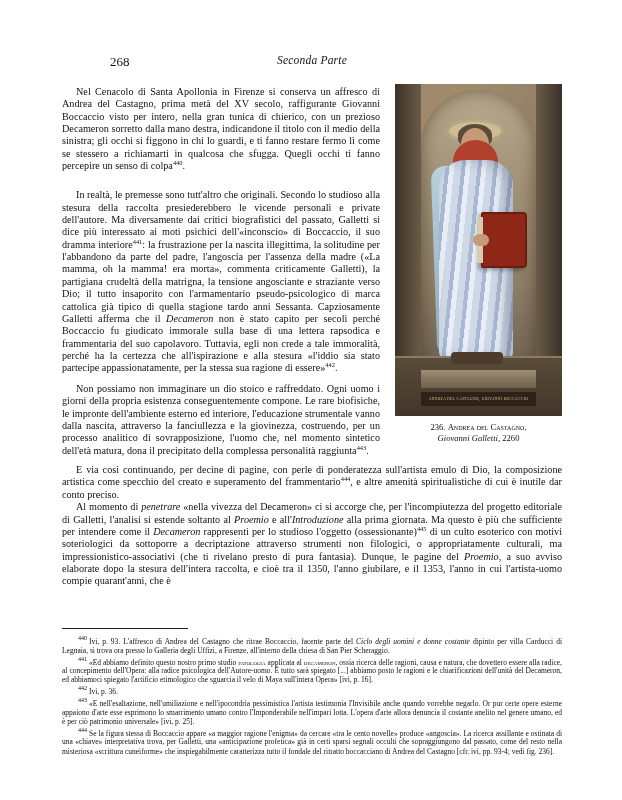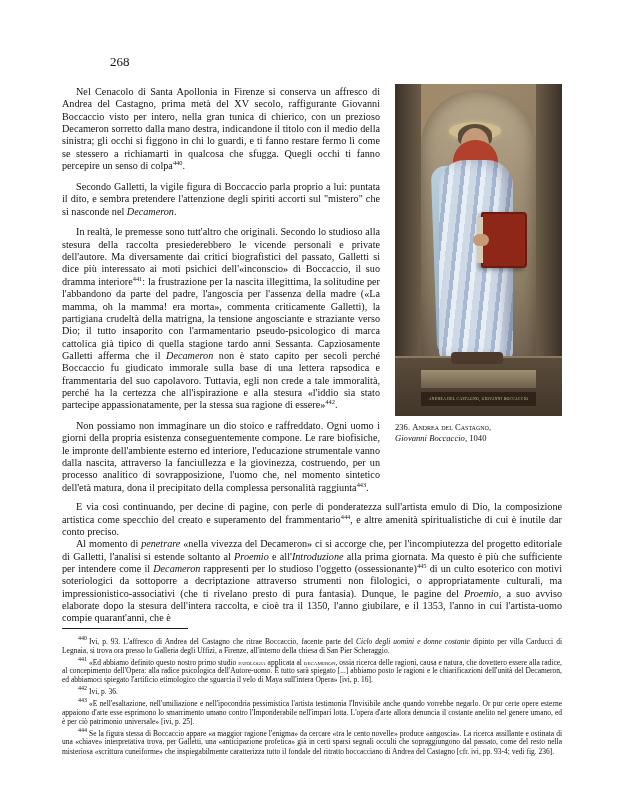--- a/index.html
+++ b/index.html
@@ -208,21 +208,21 @@
     text-align: center;
     line-height: 14px;
     overflow: hidden;
     white-space: nowrap;
     font-family: "Liberation Serif", serif;
   }
   .figure .caption {
     margin-top: 6px;
     font-size: 8.6px;
     line-height: 10.6px;
-    text-align: left;
+    text-align: center;
   }
   .figure .caption .num { font-variant: small-caps; }
   .figure .caption .it { font-style: italic; }
 
   
   .notes {
     position: absolute;
     left: 62px;
     top: 628px;
     width: 500px;
@@ -254,20 +254,21 @@
   }
   .it { font-style: italic; }
   .sc { font-variant: small-caps; }
 </style>
 </head>
 <body>
 
 <div class="page">
 
   <div class="runhead">
+    <div class="title">Seconda Parte</div>
     <div class="folio">268</div>
   </div>
 
   <div class="figure">
     <div class="plate">
       <div class="bg"></div>
       <div class="wallL"></div>
       <div class="wallR"></div>
       <div class="niche"></div>
       <div class="halo"></div>
@@ -279,29 +280,28 @@
       <div class="book"></div>
       <div class="hand"></div>
       <div class="floor"></div>
       <div class="feet"></div>
       <div class="plinth"></div>
       <div class="caption-strip">ANDREA DEL CASTAGNO, GIOVANNI BOCCACCIO</div>
     </div>
     <div class="caption">
       <span class="num">236.</span>
       <span class="sc">Andrea del Castagno,</span><br>
-      <span class="it">Giovanni Boccaccio,</span>
-      <span>1040</span>
+      <span class="it">Giovanni Galletti,</span>
+      <span>2260</span>
     </div>
   </div>
 
   <div class="col">
     <p class="body wrapzone">Nel Cenacolo di Santa Apollonia in Firenze si conserva un affresco di Andrea del Castagno, prima metà del XV secolo, raffigurante Giovanni Boccaccio visto per intero, nella gran tunica di chierico, con un prezioso Decameron sorretto dalla mano destra, indicandone il titolo con il medio della sinistra; gli occhi si figgono in chi lo guardi, e ti fanno restare fermo lì come se stessero a richiamarti in qualcosa che sfugga. Quegli occhi ti fanno percepire un senso di colpa<sup class="fn">440</sup>.</p>
     <div class="gap"></div>
-    <p class="body wrapzone">Secondo Galletti, la vigile figura di Boccaccio parla proprio a lui: puntata il dito, e sembra pretendere l'attenzione degli spiriti accorti sul "mistero" che si nasconde nel <span class="it">Decameron</span>.</p>
     <div class="gap"></div>
     <p class="body wrapzone">In realtà, le premesse sono tutt'altro che originali. Secondo lo studioso alla stesura della raccolta presiederebbero le vicende personali e private dell'autore. Ma diversamente dai critici biografistici del passato, Galletti si dice più interessato ai moti psichici dell'«inconscio» di Boccaccio, il suo dramma interiore<sup class="fn">441</sup>: la frustrazione per la nascita illegittima, la solitudine per l'abbandono da parte del padre, l'angoscia per l'assenza della madre («La mamma, oh la mamma! era morta», commenta criticamente Galletti), la partigiana crudeltà della matrigna, la tensione angosciante e straziante verso Dio; il tutto insaporito con l'armamentario pseudo-psicologico di marca cattolica già tipico di quella stagione tardo anni Sessanta. Capziosamente Galletti afferma che il <span class="it">Decameron</span> non è stato capito per secoli perché Boccaccio fu giudicato immorale sulla base di una lettera rapsodica e frammentaria del suo capolavoro. Tuttavia, egli non crede a tale immoralità, perché ha la certezza che all'ispirazione e alla stesura «l'iddio sia stato partecipe appassionatamente, per la stessa sua ragione di essere»<sup class="fn">442</sup>.</p>
     <div class="gap"></div>
     <p class="body wrapzone">Non possiamo non immaginare un dio stoico e raffreddato. Ogni uomo i giorni della propria esistenza conseguentemente compone. Le rare biofisiche, le impronte dell'ambiente esterno ed interiore, l'educazione strumentale vanno dalla nascita, attraverso la fanciullezza e la giovinezza, costruendo, per un processo analitico di sovrapposizione, l'uomo che, nel momento sintetico dell'età matura, dona il precipitato della complessa personalità raggiunta<sup class="fn">443</sup>.</p>
     <div class="gap-sm"></div>
     <p class="body">E via così continuando, per decine di pagine, con perle di ponderatezza sull'artista emulo di Dio, la composizione artistica come specchio del creato e superamento del frammentario<sup class="fn">444</sup>, e altre amenità spiritualistiche di cui è inutile dar conto preciso.</p>
     <p class="body">Al momento di <span class="it">penetrare</span> «nella vivezza del Decameron» ci si accorge che, per l'incompiutezza del progetto editoriale di Galletti, l'analisi si estende soltanto al <span class="it">Proemio</span> e all'<span class="it">Introduzione</span> alla prima giornata. Ma questo è più che sufficiente per intendere come il <span class="it">Decameron</span> rappresenti per lo studioso l'oggetto (ossessionante)<sup class="fn">445</sup> di un culto esoterico con motivi soteriologici da sottoporre a decriptazione attraverso strumenti non filologici, o appropriatamente culturali, ma impressionistico-associativi (che ti rivelano presto di pura fantasia). Dunque, le pagine del <span class="it">Proemio</span>, a suo avviso elaborate dopo la stesura dell'intera raccolta, e cioè tra il 1350, l'anno giubilare, e il 1353, l'anno in cui l'artista-uomo compie quarant'anni, che è</p>
   </div>
 
   <div class="notes">

